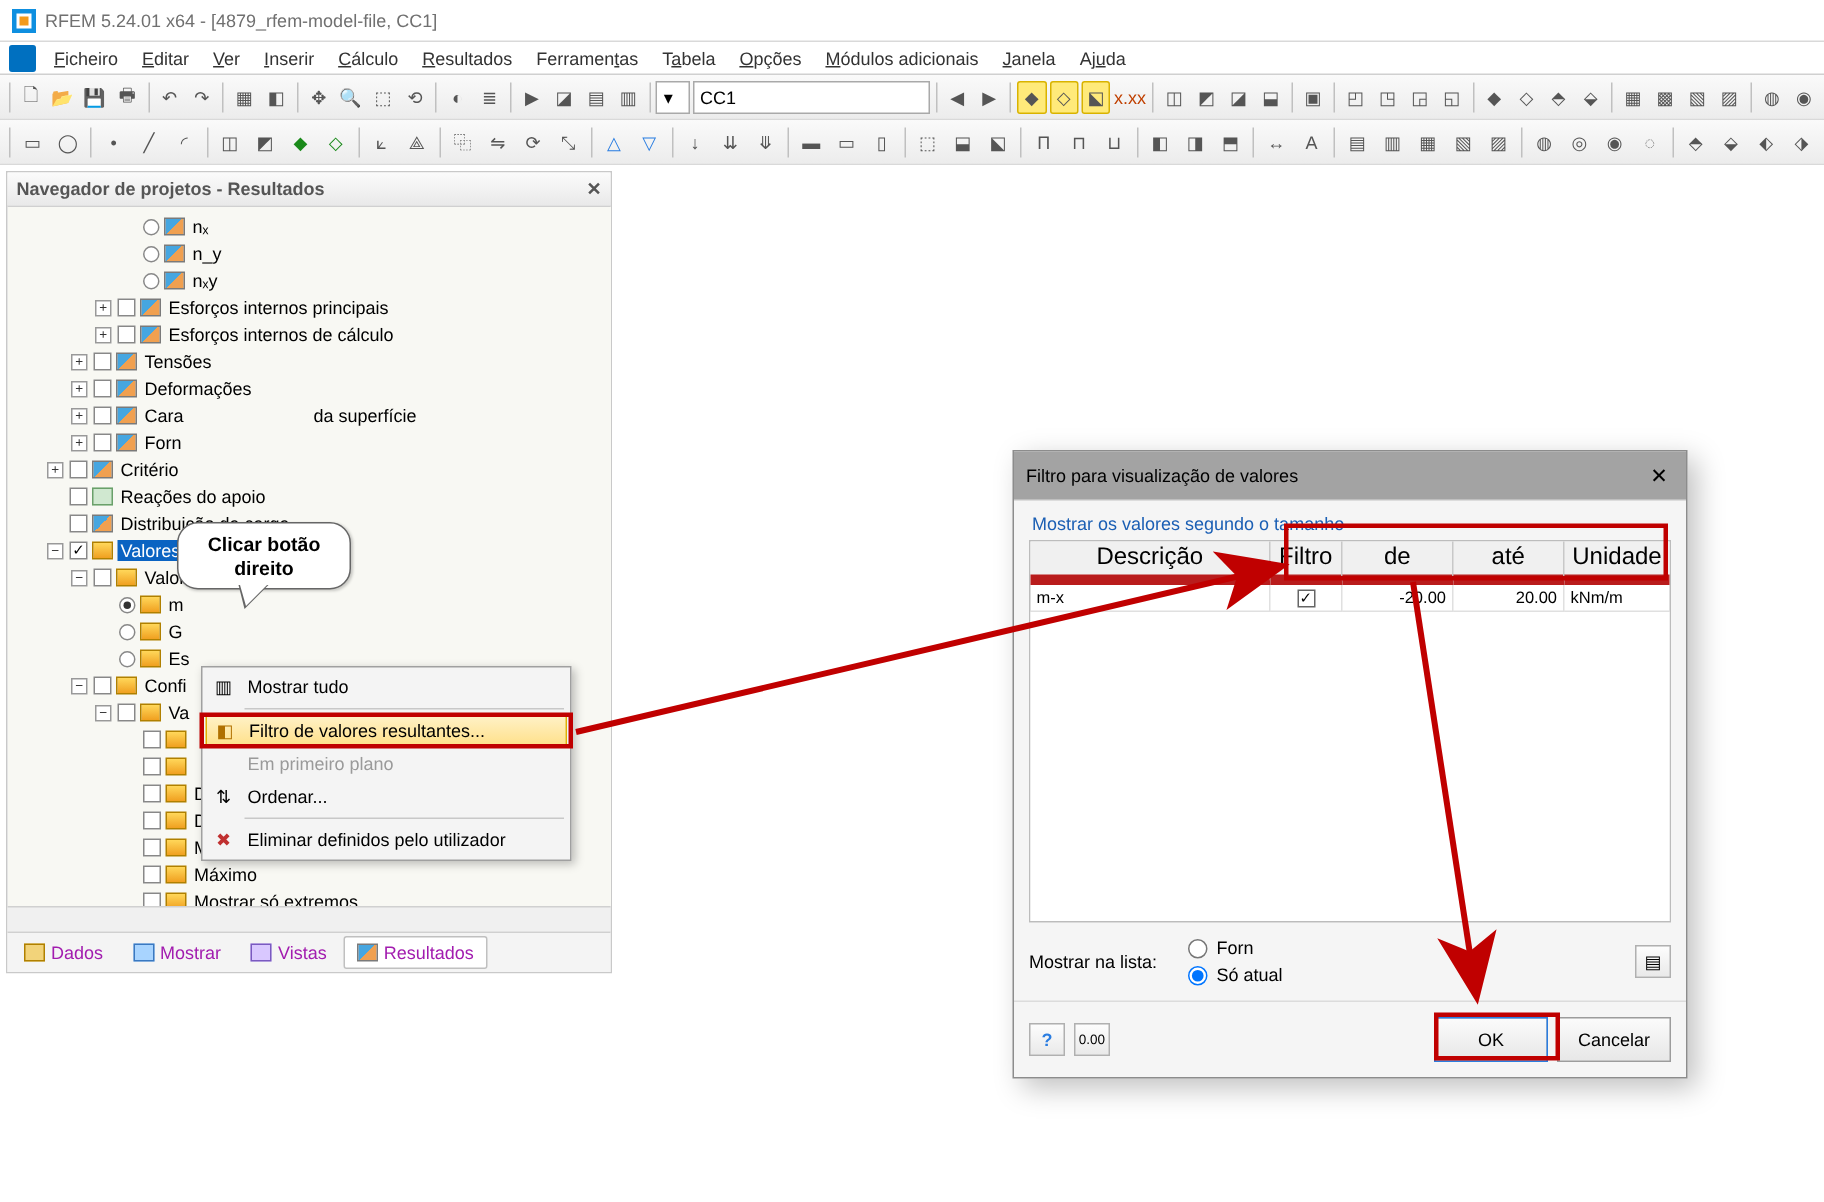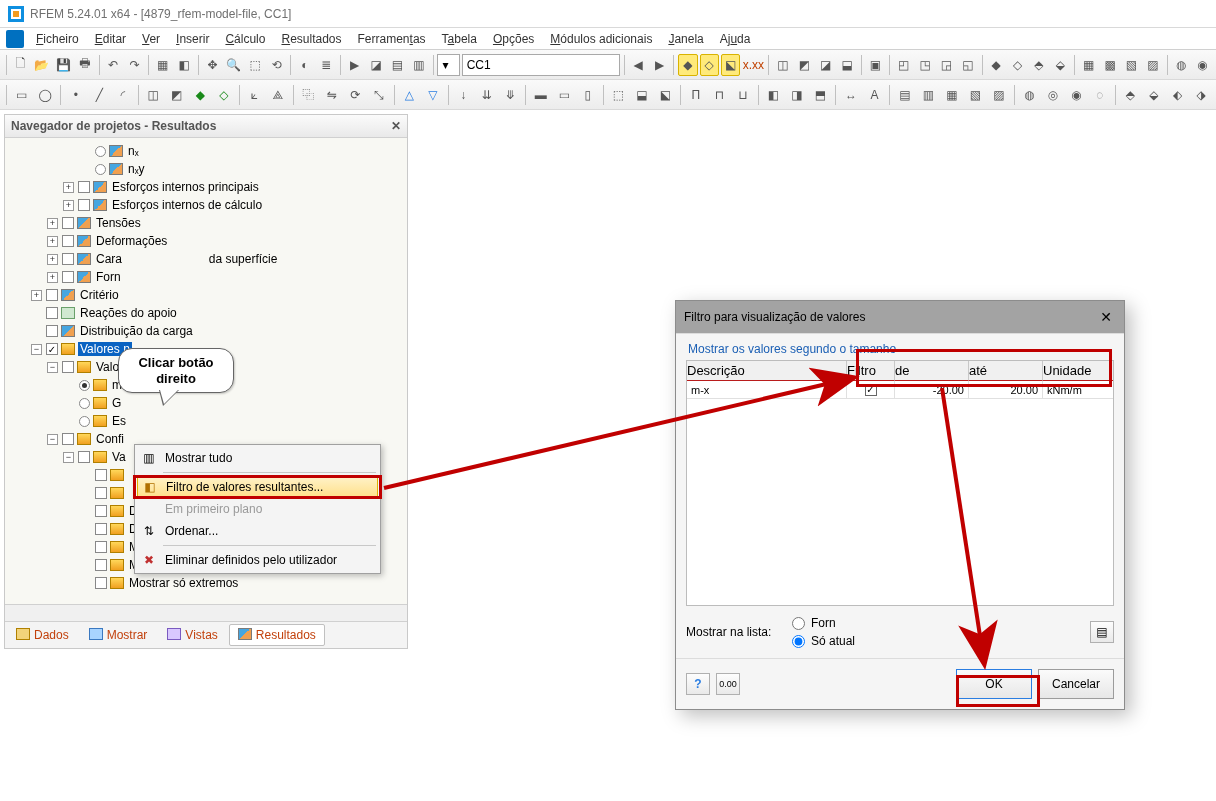--- a/index.html
+++ b/index.html
@@ -33,21 +33,21 @@
 .tree .rad{width:11px;height:11px;border:1px solid #888;border-radius:50%;background:#fff;display:inline-flex;align-items:center;justify-content:center;margin-right:2px}
 .tree .rad.on::after{content:"";width:5px;height:5px;border-radius:50%;background:#333}
 .tree .ic{width:14px;height:12px;display:inline-block;margin:0 3px 0 1px;background:linear-gradient(135deg,#46a6e0 50%,#f0a050 50%);border:1px solid #7a7a7a}
 .tree .ic.y{background:linear-gradient(#ffd75a,#f0a020);border:1px solid #b08000}
 .tree .ic.g{background:#d0e8d0;border:1px solid #6aa06a}
 .tree .lbl{padding:0 2px}
 .tree .lbl.sel{background:#0a63c2;color:#fff}
 .tree-scroll{height:17px;background:#f0f0f0;border-top:1px solid #d0d0d0}
 
 .panel-tabs{display:flex;align-items:center;gap:2px;padding:2px;background:#f4f4f4;border-top:1px solid #d0d0d0}
-.panel-tabs .tab{display:flex;align-items:flex-start;gap:4px;padding:3px 8px;border:1px solid transparent;border-radius:2px;color:#c2410c}
+.panel-tabs .tab{display:flex;align-items:center;gap:4px;padding:3px 8px;border:1px solid transparent;border-radius:2px;color:#a21caf}
 .panel-tabs .tab.active{background:#fff;border-color:#c0c0c0}
 .panel-tabs .tico{width:14px;height:12px;display:inline-block}
 
 
 .ctxmenu{position:absolute;left:134px;top:444px;width:247px;background:#f4f4f4;border:1px solid #a0a0a0;box-shadow:2px 2px 6px rgba(0,0,0,0.25);padding:2px}
 .ctxmenu .cmi{display:flex;align-items:center;height:22px;padding:0 6px 0 2px;gap:6px}
 .ctxmenu .cmi.disabled{color:#9a9a9a}
 .ctxmenu .cmi .cic{width:20px;height:18px;display:flex;align-items:center;justify-content:center;font-size:12px}
 .ctxmenu .cmi.hl{background:linear-gradient(#fff2c8,#ffe08a);border:1px solid #e0b000;border-radius:2px;height:22px}
 .ctxmenu .csep{height:1px;background:#c8c8c8;margin:3px 2px 3px 26px}
@@ -59,21 +59,21 @@
 .callout::before{content:"";position:absolute;left:41px;bottom:-12px;width:0;height:0;border-left:4px solid transparent;border-right:14px solid transparent;border-top:14px solid #fff;z-index:1}
 
 
 .dlg{position:absolute;left:675px;top:300px;width:450px;background:#f5f5f5;border:1px solid #8c8c8c;box-shadow:6px 6px 18px rgba(0,0,0,0.25)}
 .dlg-title{display:flex;align-items:center;justify-content:space-between;padding:6px 8px;background:#a3a3a3;border-bottom:1px solid #dcdcdc}
 .dlg-title .x{width:20px;height:20px;display:flex;align-items:center;justify-content:center;font-size:14px}
 .dlg-body{padding:8px 10px 10px 10px}
 .group-title{color:#1b5fb4;margin:0 0 4px 2px}
 .grid{border:1px solid #bcbcbc;background:#fff}
 .grid-head{display:grid;grid-template-columns:1.8fr 48px 74px 74px 70px;background:#f0f0f0}
-.grid-head>div{border-right:1px solid #c8c8c8;border-bottom:1px solid #b91c1c;padding:2px 0;font-size:13px}
+.grid-head>div{border-right:1px solid #c8c8c8;border-bottom:7px solid #b91c1c;text-align:center;padding:2px 0;font-size:16px}
 .grid-head>div:last-child{border-right:none}
 .grid-row{display:grid;grid-template-columns:1.8fr 48px 74px 74px 70px}
 .grid-row>div{border-right:1px solid #e0e0e0;border-bottom:1px solid #e0e0e0;padding:2px 4px;font-size:11px;height:18px;display:flex;align-items:center}
 .grid-row>div:last-child{border-right:none}
 .grid-row .num{justify-content:flex-end}
 .grid-row .cchk{justify-content:center}
 .grid-row .cchk .b{width:12px;height:12px;border:1px solid #666;display:flex;align-items:center;justify-content:center;font-size:10px}
 .grid-space{height:206px;background:#fff}
 .row-box{position:absolute;border:3px solid #c00000;pointer-events:none}
 
@@ -258,20 +258,26 @@
     <div class="panel-header">
       <span>Navegador de projetos - Resultados</span>
       <span class="x">✕</span>
     </div>
     <div class="tree">
       <div class="row">
           <span class="ind" style="width:86px"></span>
           <span class="rad"></span>
           <span class="ic"></span>
           <span class="lbl">nₓ</span>
+        </div>
+      <div class="row">
+          <span class="ind" style="width:86px"></span>
+          <span class="rad"></span>
+          <span class="ic"></span>
+          <span class="lbl">n_y</span>
         </div>
       <div class="row">
           <span class="ind" style="width:86px"></span>
           <span class="rad"></span>
           <span class="ic"></span>
           <span class="lbl">nₓy</span>
         </div>
       <div class="row">
           <span class="ind" style="width:54px"></span>
           <span class="tgl">+</span>

